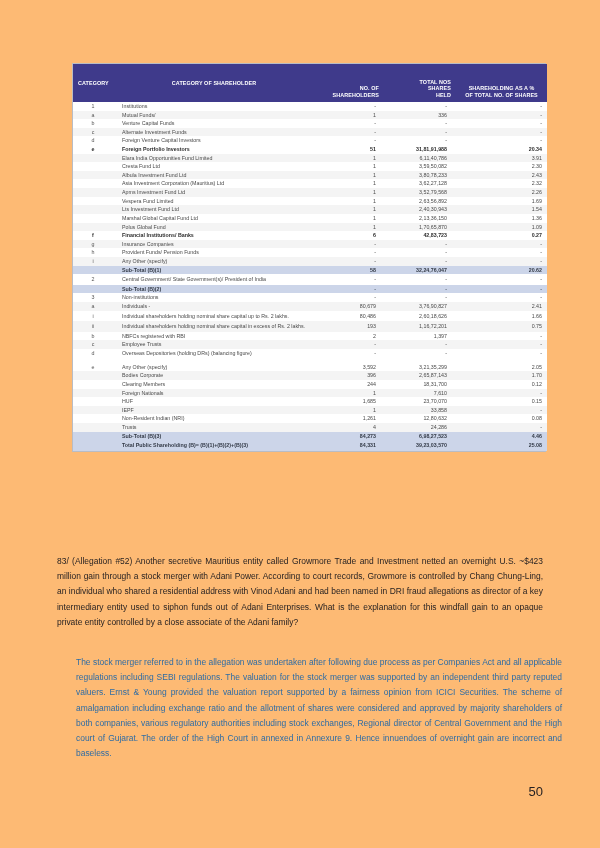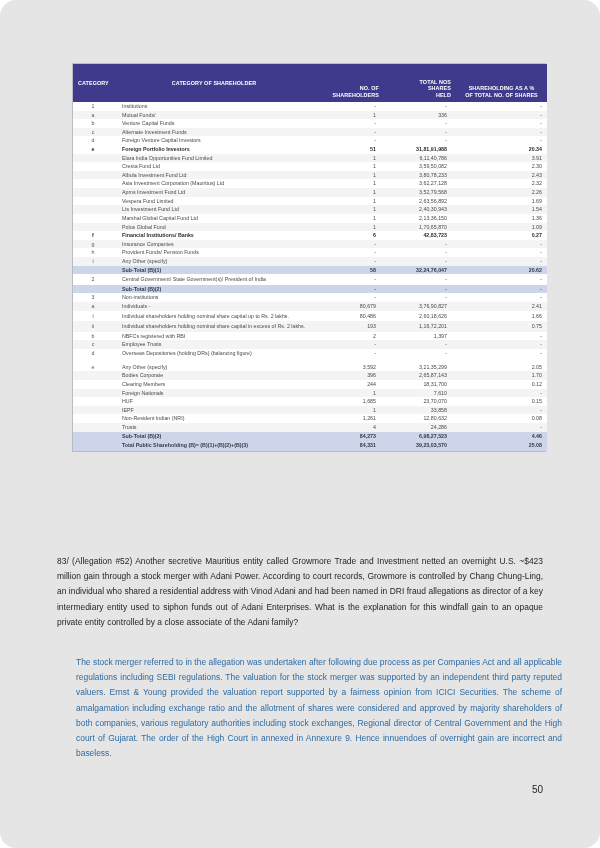--- a/index.html
+++ b/index.html
@@ -11,23 +11,22 @@
     width: 600px;
     height: 848px;
     position: relative;
     font-family: "Liberation Sans", sans-serif;
     -webkit-font-smoothing: antialiased;
   }
 
   .page {
     position: absolute;
     inset: 0;
-    background: #e5e5e5;
+    background: #fdba74;
     overflow: hidden;
-    border-radius: 16px;
   }
 
   
   .table-wrap {
     position: absolute;
     left: 72px;
     top: 63px;
     width: 474px;
     border: 1px solid #b9bcc4;
     box-sizing: border-box;
@@ -106,21 +105,21 @@
     color: #2e6ca4;
     margin-left: 19px;
   }
 
   .page-number {
     position: absolute;
     left: 0;
     top: 784px;
     width: 543px;
     text-align: right;
-    font-size: 10px;
+    font-size: 13px;
     color: #231f20;
   }
 </style>
 </head>
 <body>
 
 <div class="page">
 
   <div class="table-wrap">
     <table class="shp">

